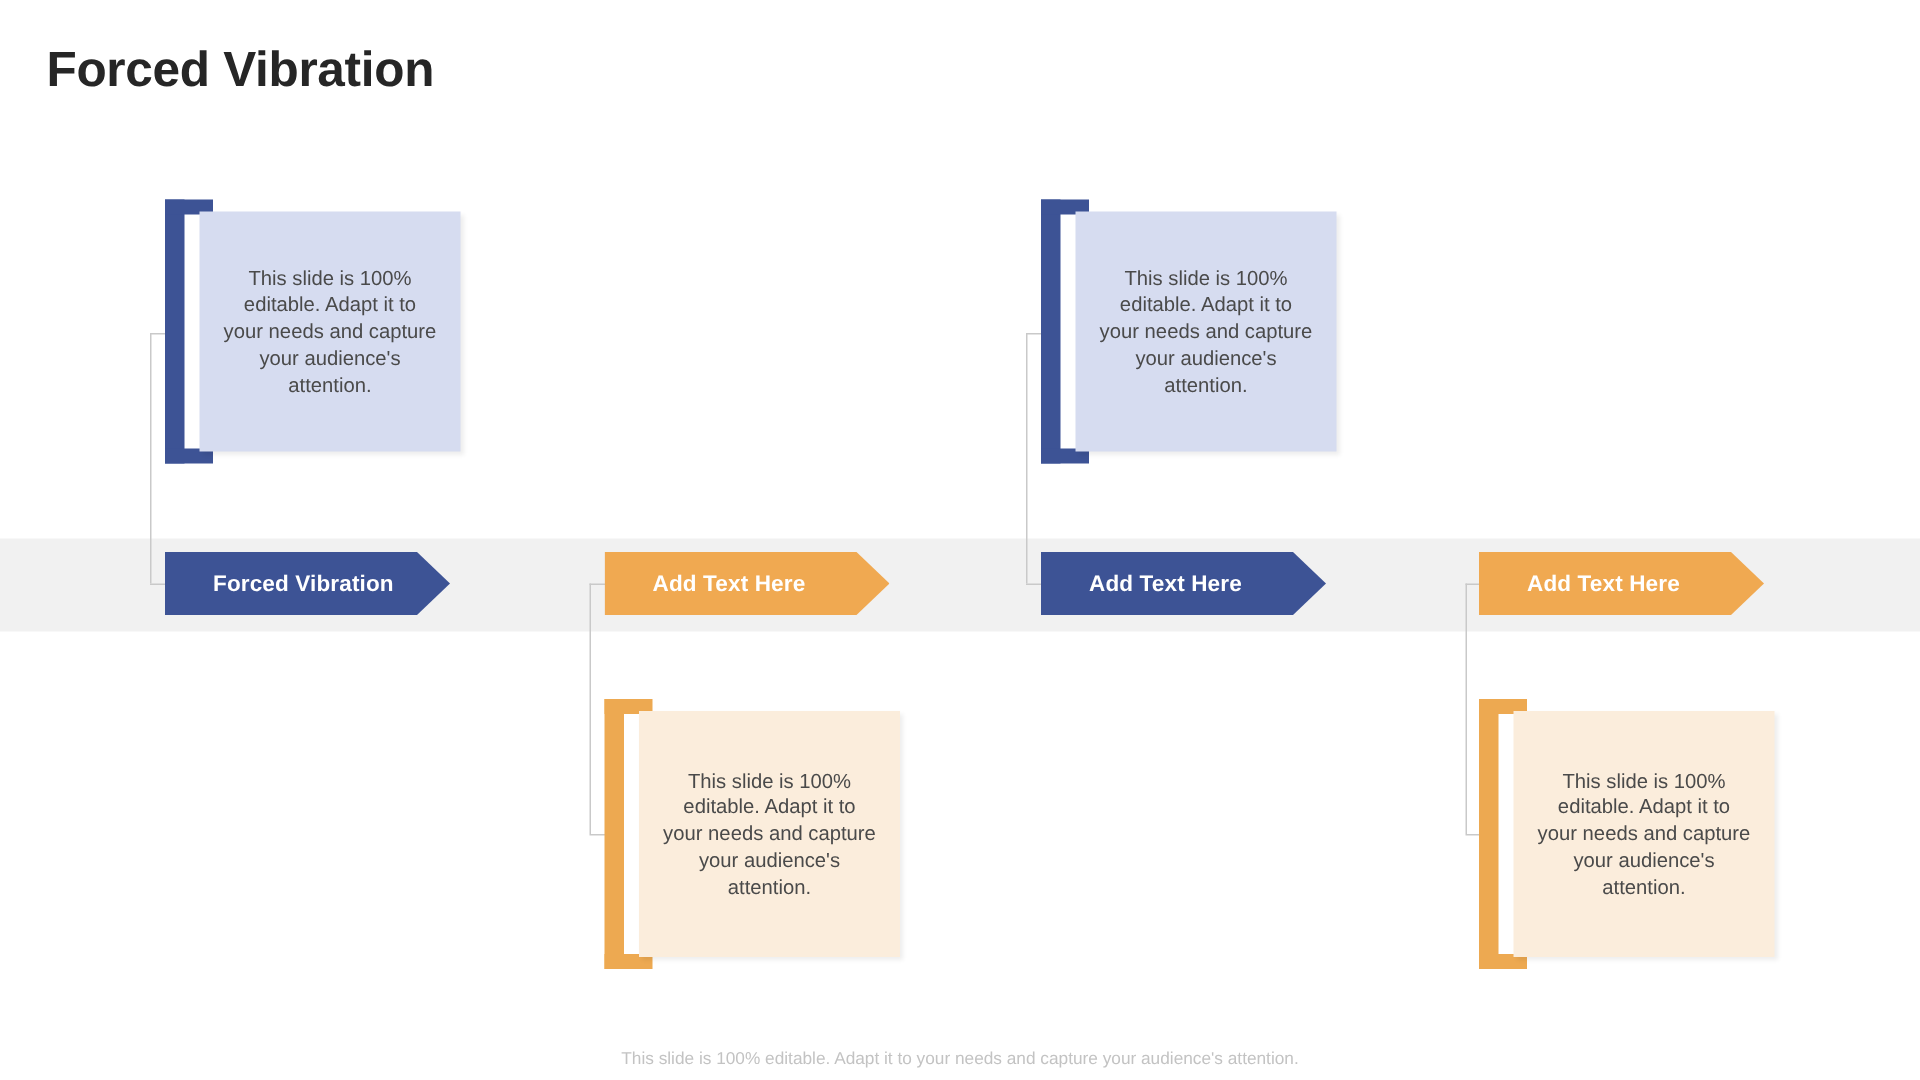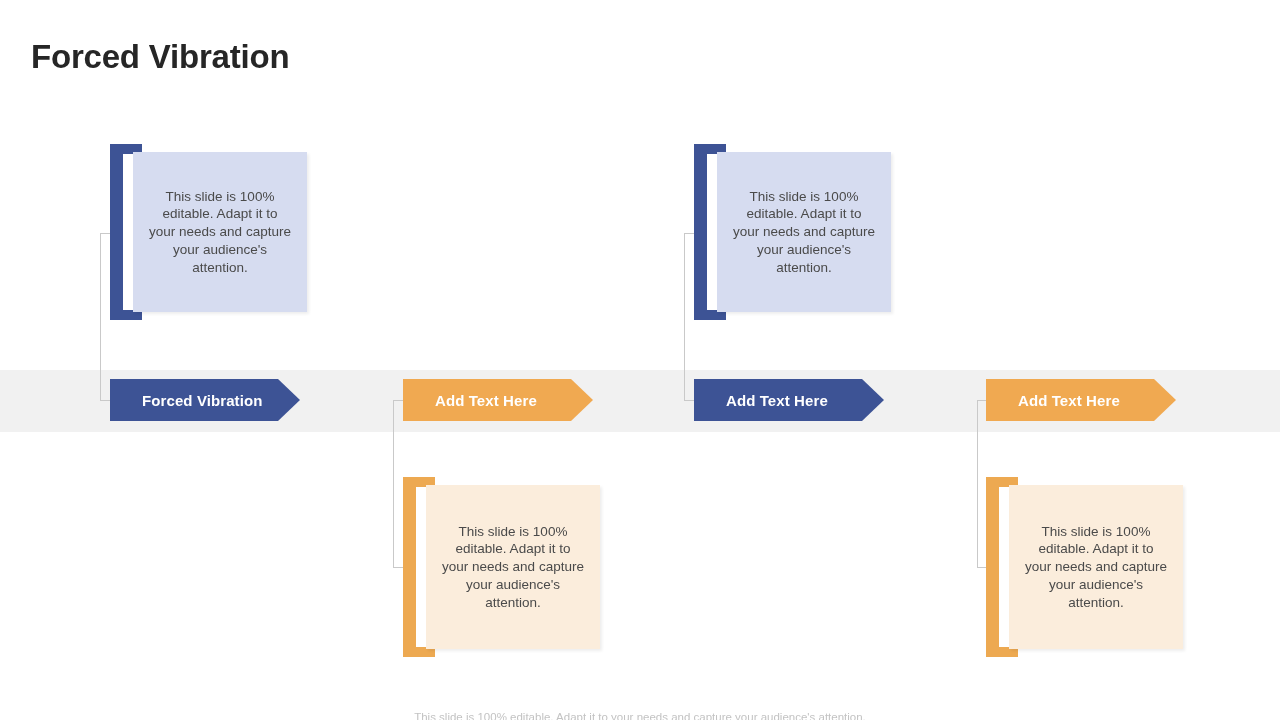--- a/index.html
+++ b/index.html
@@ -9,21 +9,21 @@
   body {
     width: 1280px;
     height: 720px;
     background: #ffffff;
     font-family: "Liberation Sans", sans-serif;
     overflow: hidden;
     position: relative;
   }
   #slide {
     position: absolute;
-    left: 0; top: 12px;
+    left: 0; top: 1px;
     width: 1280px;
     height: 580px;
     background: #ffffff;
   }
 
   
   #page-title {
     position: absolute;
     left: 31px;
     top: 26px;

